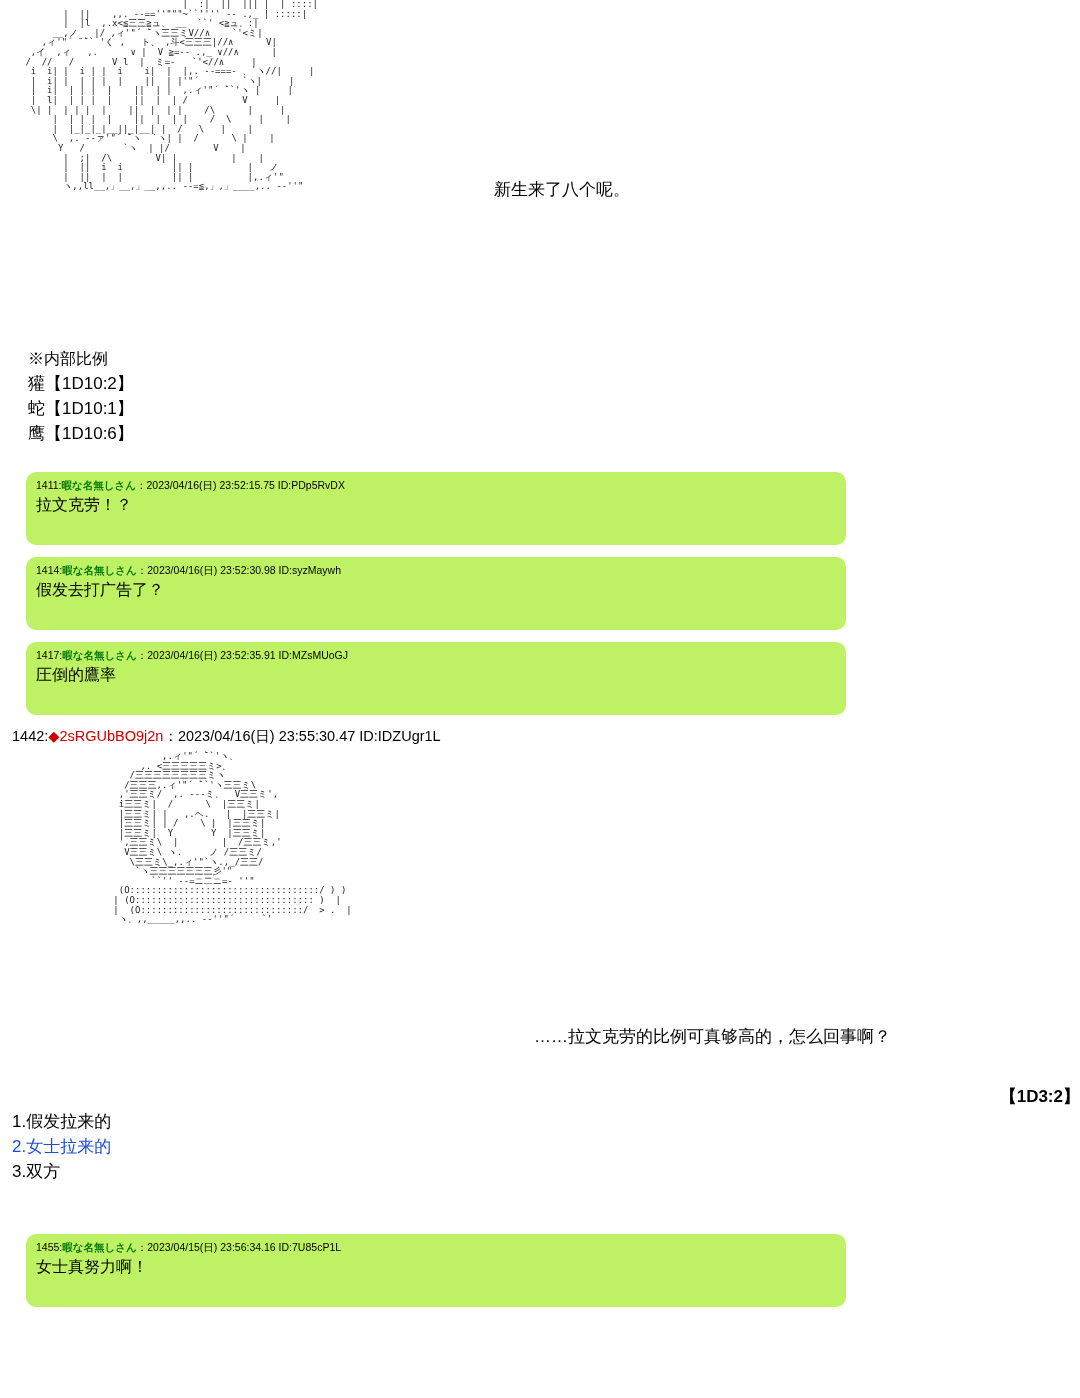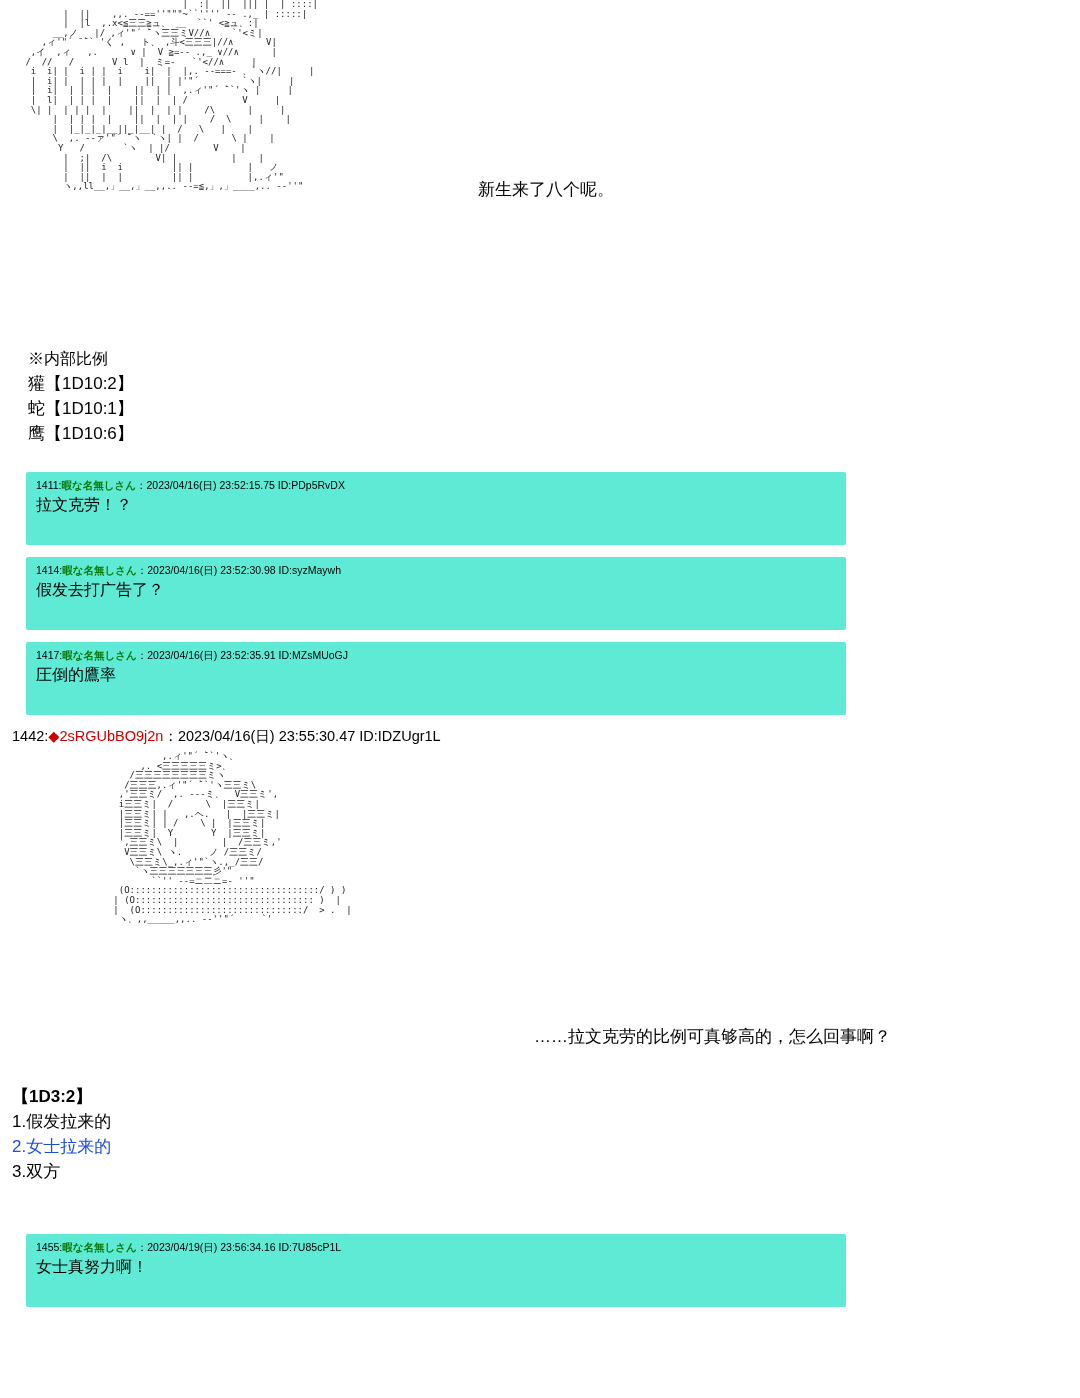--- a/index.html
+++ b/index.html
@@ -35,21 +35,21 @@
   }
   .art-second {
     padding-left: 70px;
     padding-top: 4px;
     height: 330px;
     overflow: hidden;
   }
   
   .narration-1 {
     position: absolute;
-    left: 478px;
+    left: 494px;
     top: 178px;
     font-size: 17px;
     color: #000;
   }
   .narration-2 {
     position: absolute;
     left: 534px;
     top: 1025px;
     font-size: 17px;
     color: #000;
@@ -62,26 +62,26 @@
     line-height: 25px;
   }
   .status-block .lead {
     font-size: 16px;
   }
   
   .bubbles {
     margin-top: 26px;
   }
   .bubble {
-    background: #5eead4;
+    background: #bef264;
     margin: 0 0 12px 26px;
     width: 820px;
     padding: 6px 10px 12px 10px;
     box-sizing: border-box;
-    border-radius: 2px;
+    border-radius: 10px;
   }
   .bubble .meta {
     font-size: 10.5px;
     color: #000000;
     line-height: 14px;
     margin-bottom: 3px;
   }
   .bubble .meta .num { color: #000000; }
   .bubble .meta .name { color: #0a7a0a; font-weight: bold; }
   .bubble .meta .rest { color: #000000; }
@@ -101,21 +101,21 @@
   }
   .trip-line .diamond { color: #d00000; }
   .trip-line .trip { color: #d00000; }
   
   .choice-block {
     padding-left: 12px;
     margin-top: 2px;
     font-size: 17px;
     line-height: 25px;
   }
-  .choice-block .head { font-weight: bold; }
+  .choice-block .head { font-weight: bold; text-align: right; }
   .choice-block .sel { color: #1d4ed8; }
   .spacer-24 { height: 24px; }
 </style>
 </head>
 <body>
 
 <div class="page">
 
   <div class="ascii art-top">                              |  :|  ||  ||| |  | ::::|
         |  ||    ,,. -‐==''"""~``'''' ‐- .,_ | :::::|
@@ -204,19 +204,19 @@
     <div>1.假发拉来的</div>
     <div class="sel">2.女士拉来的</div>
     <div>3.双方</div>
   </div>
 
   <div class="spacer-24"></div>
 
   <div class="bubbles">
     <div class="bubble tall">
       <div class="meta">
-        <span class="num">1455:</span><span class="name">暇な名無しさん</span><span class="rest">：2023/04/19(日) 23:56:34.16 ID:7U85cP1L</span>
+        <span class="num">1455:</span><span class="name">暇な名無しさん</span><span class="rest">：2023/04/15(日) 23:56:34.16 ID:7U85cP1L</span>
       </div>
       <div class="body">女士真努力啊！</div>
     </div>
   </div>
 
 </div>
 
 </body></html>

